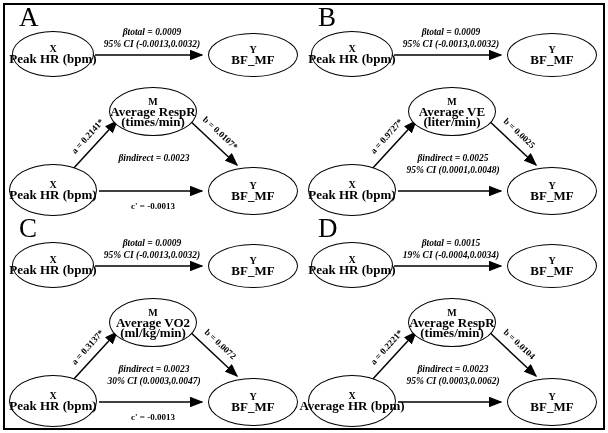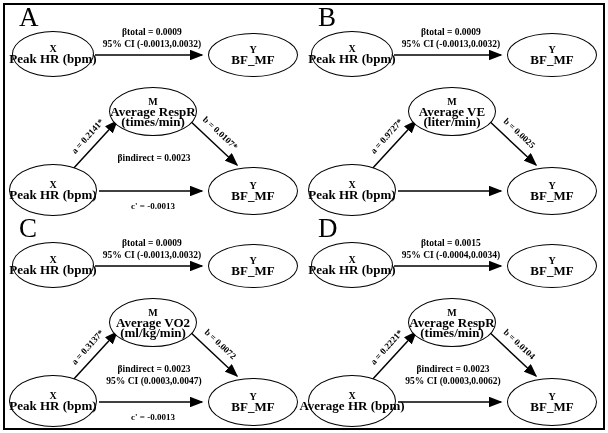--- a/index.html
+++ b/index.html
@@ -43,20 +43,21 @@
   .x-top { left: 7px;   top: 26px;  width: 82px; height: 46px; }
   .y-top { left: 203px; top: 28px;  width: 90px; height: 44px; }
   .m-node { left: 104px; top: 82px; width: 88px; height: 49px; }
   .x-bot { left: 4px;   top: 159px; width: 88px; height: 52px; }
   .y-bot { left: 203px; top: 162px; width: 90px; height: 48px; }
 
   .beta {
     position: absolute; width: 176px; text-align: center;
     font-weight: bold; font-size: 9.5px; line-height: 12px;
     white-space: nowrap;
+    font-style: italic;
   }
   .beta-total { left: 59px; top: 21px; }
   .beta-ind   { left: 61px; top: 147px; }
 
   .pathlab {
     position: absolute; width: 70px; text-align: center;
     font-weight: bold; font-size: 9px; line-height: 11px;
     white-space: nowrap;
   }
   .a-label { left: 48px;  top: 126px; transform: rotate(-48deg); }
@@ -147,20 +148,24 @@
     <div class="node x-bot">
       <span class="nl1">X</span>
       <span class="nl2">Peak HR (bpm)</span>
     </div>
     <div class="node y-bot">
       <span class="nl1">Y</span>
       <span class="nl2">BF_MF</span>
     </div>
     <div class="pathlab a-label">a = 0.9727*</div>
     <div class="pathlab b-label">b = 0.0025</div>
+    <div class="beta beta-ind">
+      <div>βindirect = 0.0025</div>
+      <div>95% CI (0.0001,0.0048)</div>
+    </div>
   </section>
 
   <section class="panel p2">
     <svg class="arrows" viewBox="0 0 299 211">
       <defs>
         <marker id="ah2" markerWidth="9" markerHeight="7" refX="8" refY="3.5" orient="auto">
           <path d="M0,0 L9,3.5 L0,7 Z" fill="#000"></path>
         </marker>
       </defs>
       <line x1="90" y1="50" x2="197" y2="50" marker-end="url(#ah2)"></line>
@@ -191,21 +196,21 @@
       <span class="nl2">Peak HR (bpm)</span>
     </div>
     <div class="node y-bot">
       <span class="nl1">Y</span>
       <span class="nl2">BF_MF</span>
     </div>
     <div class="pathlab a-label">a = 0.3137*</div>
     <div class="pathlab b-label">b = 0.0072</div>
     <div class="beta beta-ind">
       <div>βindirect = 0.0023</div>
-      <div>95% CI (0.0003,0.0047)</div>
+      <div>30% CI (0.0003,0.0047)</div>
     </div>
     <div class="pathlab c-label">c' = -0.0013</div>
   </section>
 
   <section class="panel p3">
     <svg class="arrows" viewBox="0 0 299 211">
       <defs>
         <marker id="ah3" markerWidth="9" markerHeight="7" refX="8" refY="3.5" orient="auto">
           <path d="M0,0 L9,3.5 L0,7 Z" fill="#000"></path>
         </marker>
@@ -219,21 +224,21 @@
     <div class="node x-top">
       <span class="nl1">X</span>
       <span class="nl2">Peak HR (bpm)</span>
     </div>
     <div class="node y-top">
       <span class="nl1">Y</span>
       <span class="nl2">BF_MF</span>
     </div>
     <div class="beta beta-total">
       <div>βtotal = 0.0015</div>
-      <div>95% CI (-0.0004,0.0034)</div>
+      <div>19% CI (-0.0004,0.0034)</div>
     </div>
     <div class="node m-node">
       <span class="nl1">M</span>
       <span class="nl2">Average RespR</span>
       <span class="nl3">(times/min)</span>
     </div>
     <div class="node x-bot">
       <span class="nl1">X</span>
       <span class="nl2">Average HR (bpm)</span>
     </div>

